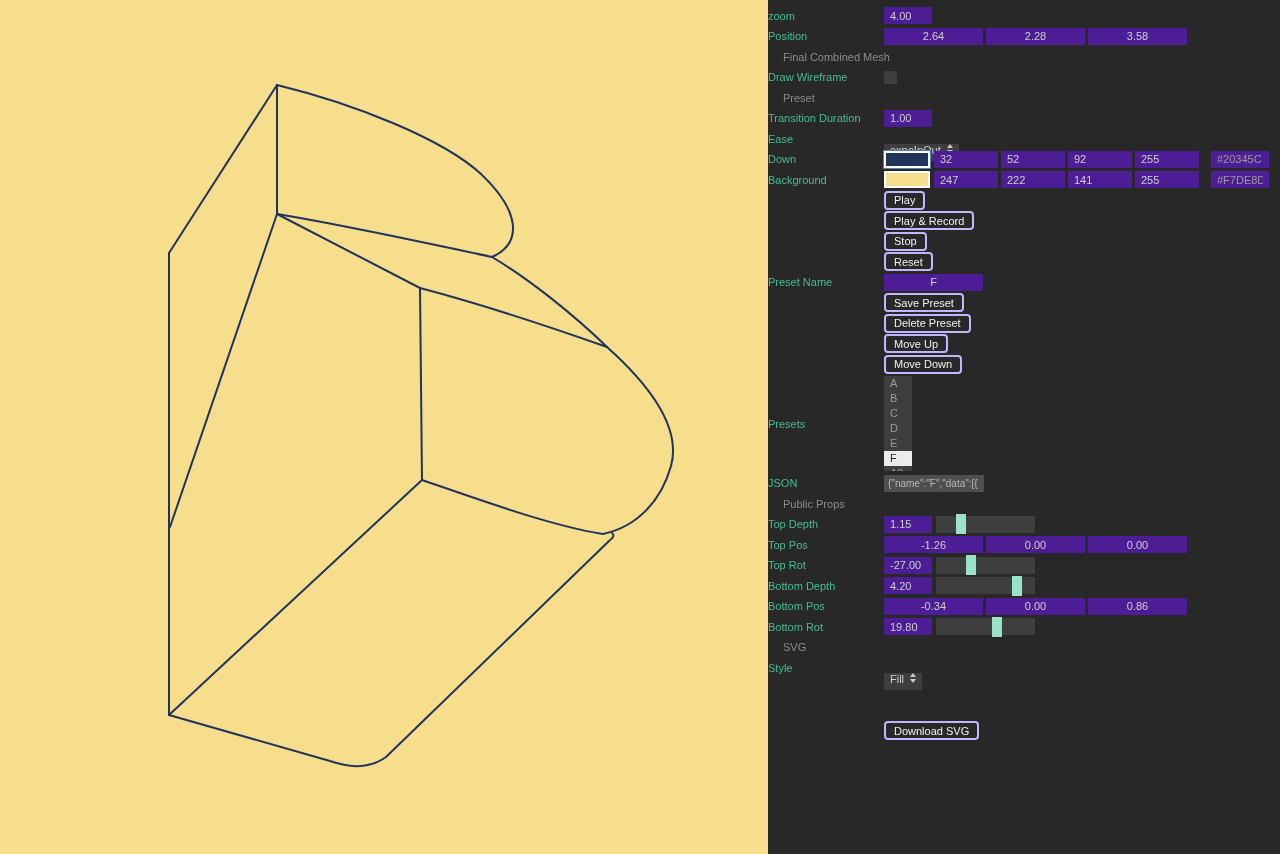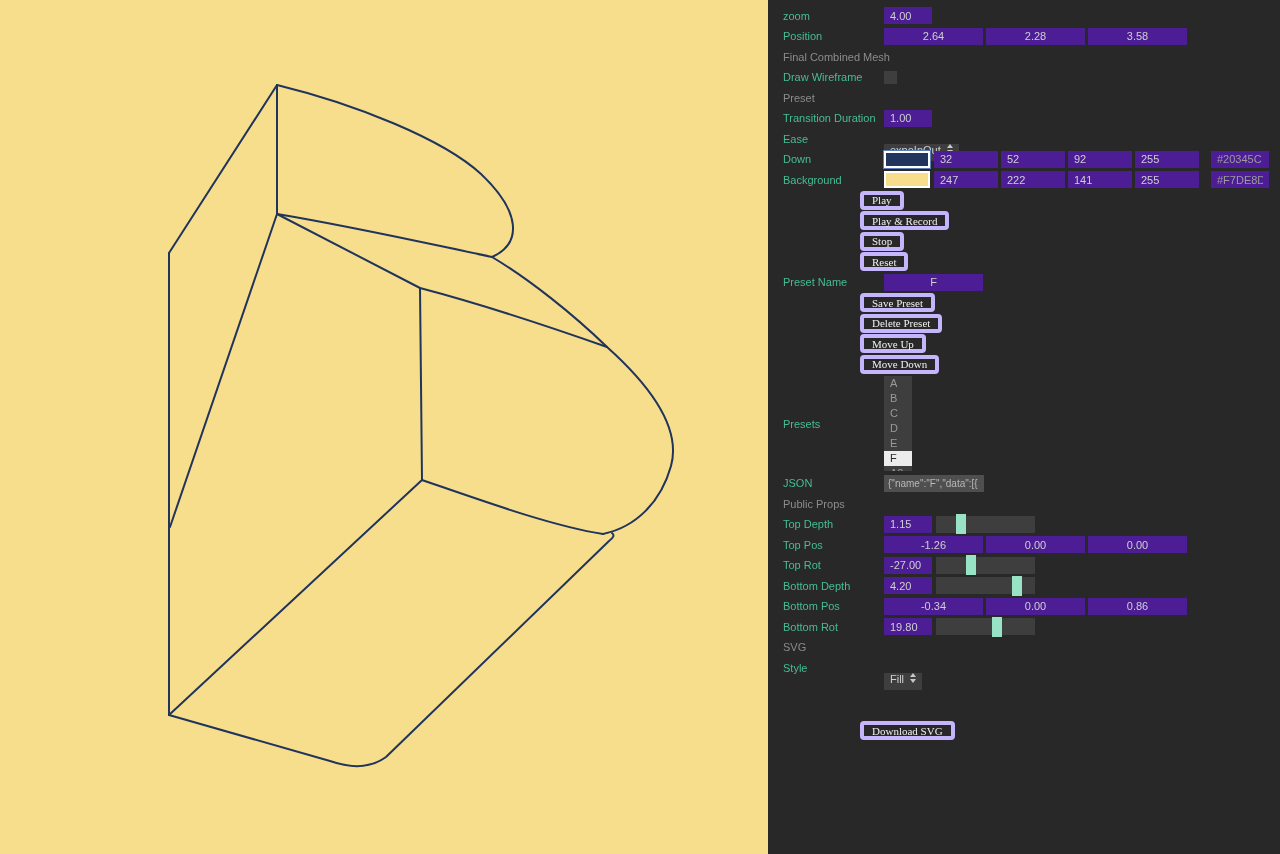--- a/index.html
+++ b/index.html
@@ -9,37 +9,37 @@
 
   
   .canvas { width:768px; height:854px; flex:none; position:relative; }
   .canvas svg { display:block; width:768px; height:854px; }
 
   
   .panel { width:512px; height:854px; background:#282828; padding-top:4px;
            font-size:11px; color:#cfcfcf; overflow:hidden; }
   .row { display:flex; align-items:center; height:17px; margin:3px 0 3.5px 0; }
   .row.tall { height:95px; }
-  .lbl { width:116px; padding-left:15px; flex:none; color:#45BD96; font-size:11px; }
+  .lbl { width:116px; flex:none; color:#45BD96; font-size:11px; }
   .section { height:17px; display:flex; align-items:center; margin:3px 0 3.5px 0;
              padding-left:15px; color:#8c8c8c; font-size:11px; }
   .inp { height:17px; background:#4c1d95; border:none; outline:none; color:#cfcfcf;
          font-size:11px; padding:0 6px; font-family:"Liberation Sans", sans-serif; }
   .w48 { width:48px; }
   .w99 { width:99px; margin-right:3px;text-align:center; }
   .w64 { width:64px; margin-right:3px; }
   .whex { width:58px; margin-left:9px; color:#9b9b9b; }
   .json-inp { width:100px; background:#4f4f4f; color:#b8b8b8; font-size:10px; padding:0 4px; }
   .swatch { width:46px; height:17px; border:2px solid #ffffff; flex:none; margin-right:4px; }
   .swatch.color-sel { box-shadow:0 0 0 1px #5b7fbb; }
   .checkbox { width:13px; height:13px; background:#3e3e3e; flex:none; }
   .btn { display:inline-flex; align-items:center; height:19px; padding:0 8px;
-         background:transparent; border:4px solid #c4b5fd; border-radius:4px;
-         color:#f0f0f0; font-size:11px; font-family:Liberation Serif, serif;
-         margin-left:92px; white-space:nowrap; }
+         background:transparent; border:2px solid #c4b5fd; border-radius:4px;
+         color:#f0f0f0; font-size:11px; font-family:Liberation Sans, sans-serif;
+         margin-left:116px; white-space:nowrap; }
   .sel { height:17px; background:#3e3e3e; display:inline-flex; 
          padding:0 6px; gap:6px; color:#cfcfcf;margin-top:27px; }
   .arrows { display:flex; flex-direction:column; align-items:center; }
   .tri-up   { width:0; height:0; border-left:3.5px solid transparent;
               border-right:3.5px solid transparent; border-bottom:4.5px solid #c8c8c8;
               margin-bottom:2px; }
   .tri-down { width:0; height:0; border-left:3.5px solid transparent;
               border-right:3.5px solid transparent; border-top:4.5px solid #c8c8c8; }
   .listbox { width:28px; height:95px; background:#3e3e3e; overflow:hidden;
              color:#9a9a9a; }

